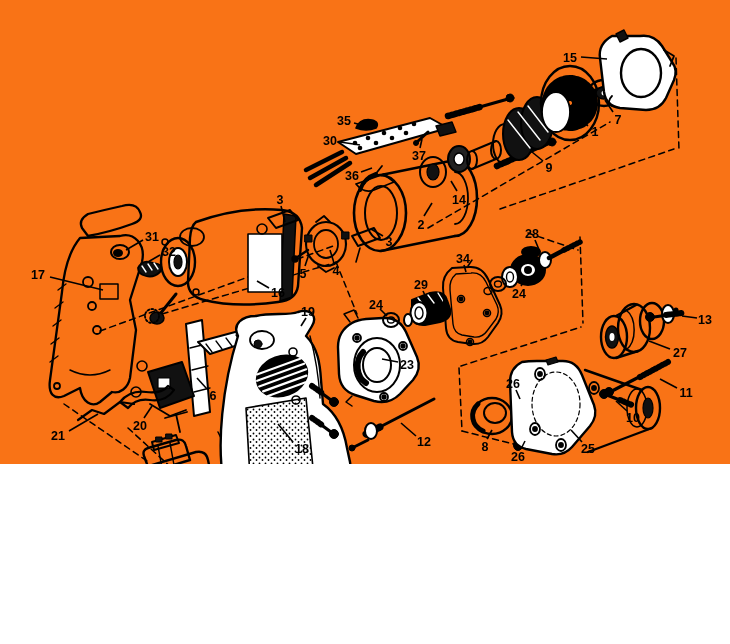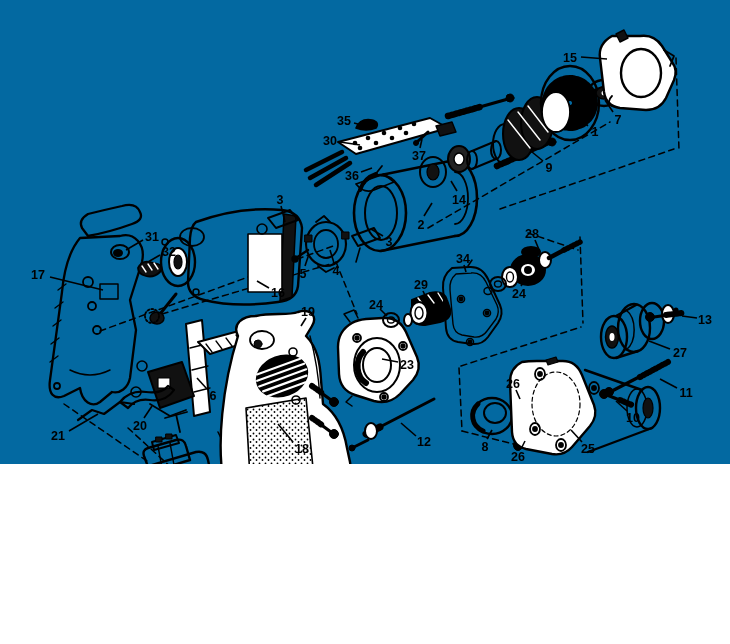--- a/index.html
+++ b/index.html
@@ -1,16 +1,16 @@
 <!DOCTYPE html>
 <html><head>
 <meta charset="utf-8">
 <style>
   html,body{margin:0;padding:0;background:#ffffff;}
-  .page{position:relative;width:730px;height:464px;background:#0369a1;overflow:hidden;
+  .page{position:relative;width:730px;height:464px;background:#f97316;overflow:hidden;
         font-family:"Liberation Sans",sans-serif;}
   svg{position:absolute;left:0;top:0;}
   .callout-num{font-family:"Liberation Sans",sans-serif;font-weight:bold;font-size:12.5px;fill:#000;}
 </style>
 </head>
 <body>
 
 <div class="page">
 <svg width="730" height="644" viewBox="0 0 730 644">
   <defs>

